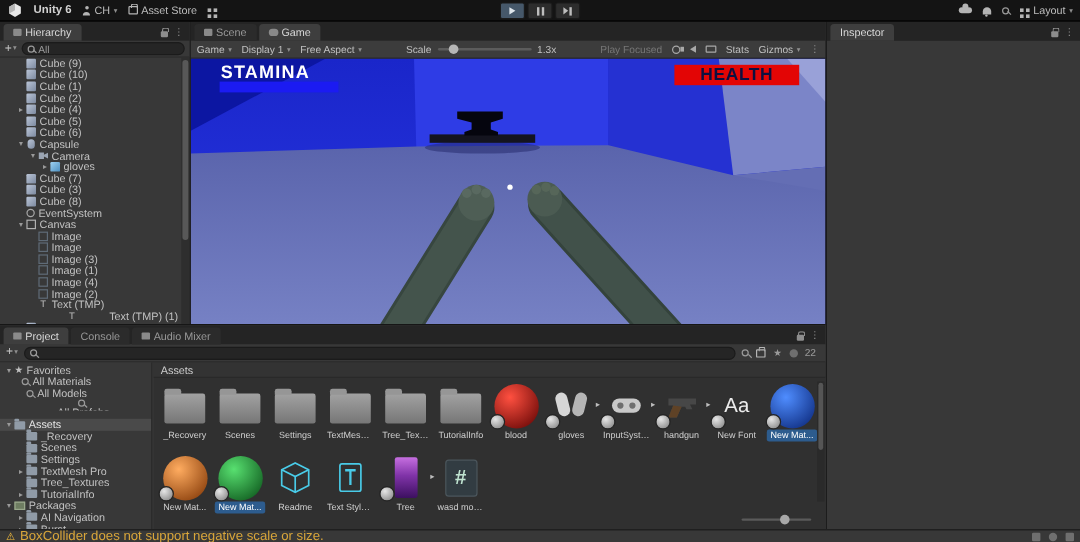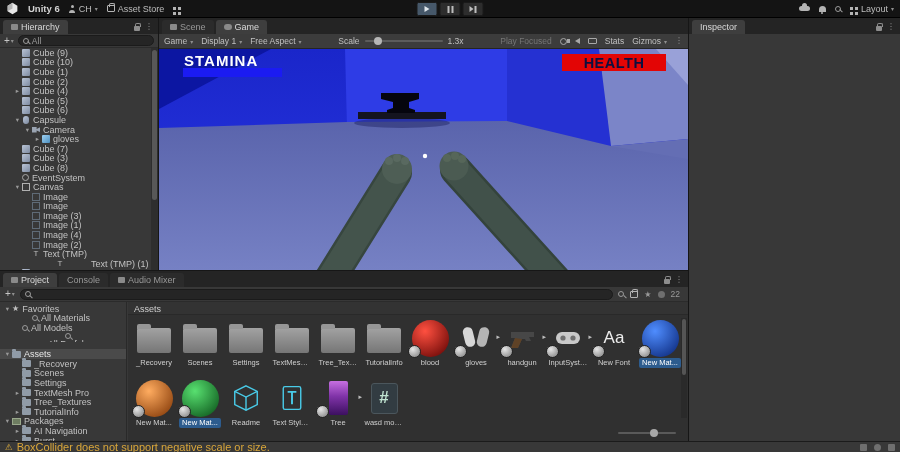--- a/index.html
+++ b/index.html
@@ -465,21 +465,21 @@
         <span class="countlabel">22</span>
       </div>
     </div>
     <div class="p-body">
       <div class="p-tree">
           <div class="trow prow" style="padding-left: 3px;">
             <span class="arrow">▾</span>
             <span class="picon pic-star">★</span>
             <span class="tlabel">Favorites</span>
           </div>
-          <div class="trow prow" style="padding-left: 23px;">
+          <div class="trow prow" style="padding-left: 9px;">
             <span class="arrow"></span>
             <span class="picon pic-search"></span>
             <span class="tlabel">All Materials</span>
           </div>
           <div class="trow prow" style="padding-left: 13px;">
             <span class="arrow"></span>
             <span class="picon pic-search"></span>
             <span class="tlabel">All Models</span>
           </div>
           <div class="trow prow" style="padding-left: 13px; flex-direction: column;">
@@ -588,43 +588,43 @@
             <div class="gcell">
               <div class="gicon">
                 <div class="ggloves">
                   <i class="g1"></i>
                   <i class="g2"></i>
                 </div>
                 <span class="gchip"></span>
                 <span class="garrow">▸</span>
               </div>
               <div class="glabel">gloves</div>
-            </div>
-            <div class="gcell">
-              <div class="gicon">
-                <svg viewBox="0 0 32 32" width="32" height="32">
-                  <path d="M28 10 H5 v6 h4 l-4 10 h7 l4 -9 h3 l1 2 h5 l-2 -4 h5 z" fill="#474747"></path>
-                  <path d="M9 16 l-4 10 h7 l4 -9 z" fill="#5f4226"></path>
-                </svg>
-                <span class="gchip"></span>
-                <span class="garrow">▸</span>
-              </div>
-              <div class="glabel">handgun</div>
             </div>
             <div class="gcell">
               <div class="gicon">
                 <svg viewBox="0 0 32 32" width="32" height="32">
                   <rect x="4" y="10" width="24" height="12" rx="6" fill="#c9c9c9"></rect>
                   <circle cx="11" cy="16" r="2.6" fill="#6f6f6f"></circle>
                   <circle cx="21" cy="16" r="2.6" fill="#6f6f6f"></circle>
                 </svg>
                 <span class="gchip"></span>
                 <span class="garrow">▸</span>
               </div>
               <div class="glabel">InputSyste...</div>
+            </div>
+            <div class="gcell">
+              <div class="gicon">
+                <svg viewBox="0 0 32 32" width="32" height="32">
+                  <path d="M28 10 H5 v6 h4 l-4 10 h7 l4 -9 h3 l1 2 h5 l-2 -4 h5 z" fill="#474747"></path>
+                  <path d="M9 16 l-4 10 h7 l4 -9 z" fill="#5f4226"></path>
+                </svg>
+                <span class="gchip"></span>
+                <span class="garrow">▸</span>
+              </div>
+              <div class="glabel">handgun</div>
             </div>
             <div class="gcell">
               <div class="gicon">
                 <span class="gfont">Aa</span>
                 <span class="gchip"></span>
               </div>
               <div class="glabel">New Font</div>
             </div>
             <div class="gcell">
               <div class="gicon">

